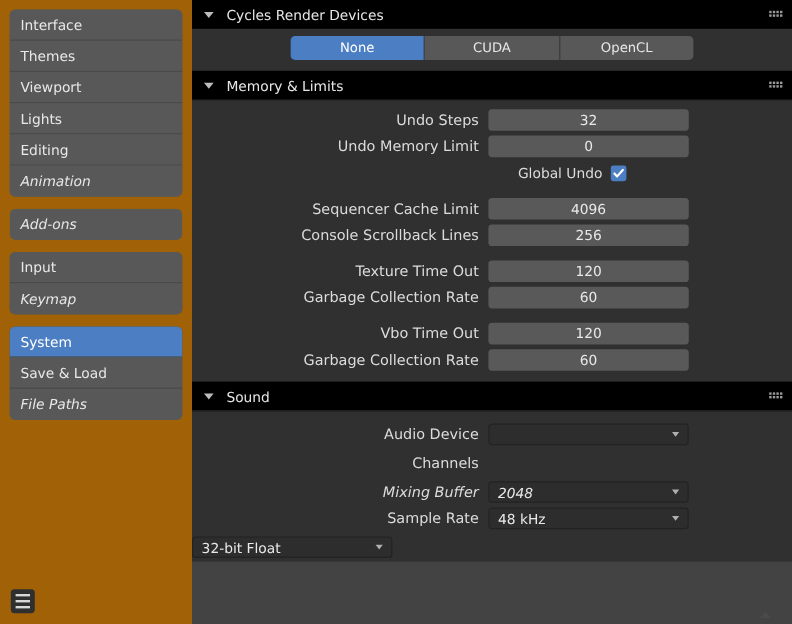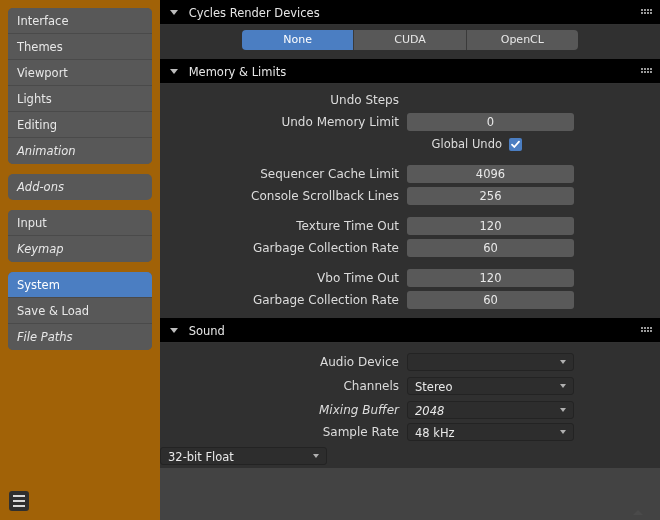--- a/index.html
+++ b/index.html
@@ -340,20 +340,21 @@
         <span style="left:0;top:3px"></span>
           <span style="left:3px;top:3px"></span>
           <span style="left:6px;top:3px"></span>
           <span style="left:9px;top:3px"></span>
       </span>
     </div>
     <div class="panel-body">
 
       <div class="row">
         <div class="lbl">Undo Steps</div>
+        <div class="field">32</div>
       </div>
 
       <div class="row">
         <div class="lbl">Undo Memory Limit</div>
         <div class="field">0</div>
       </div>
 
       <div class="cb-row gap-top">
         <div class="cb-label">Global Undo</div>
         <div class="checkbox">
@@ -414,24 +415,20 @@
       <div class="row" style="height:22px;margin-bottom:2px;">
         <div class="lbl">Audio Device</div>
         <div class="dropdown">
           <span></span>
           <span class="dd-arrow"></span>
         </div>
       </div>
 
       <div class="row" style="height:22px;margin-bottom:2px;">
         <div class="lbl">Channels</div>
-        <div class="dropdown">
-          <span>Stereo</span>
-          <span class="dd-arrow"></span>
-        </div>
       </div>
 
       <div class="row" style="height:22px;margin-bottom:0;font-style:italic;">
         <div class="lbl">Mixing Buffer</div>
         <div class="dropdown">
           <span>2048</span>
           <span class="dd-arrow"></span>
         </div>
       </div>
 

